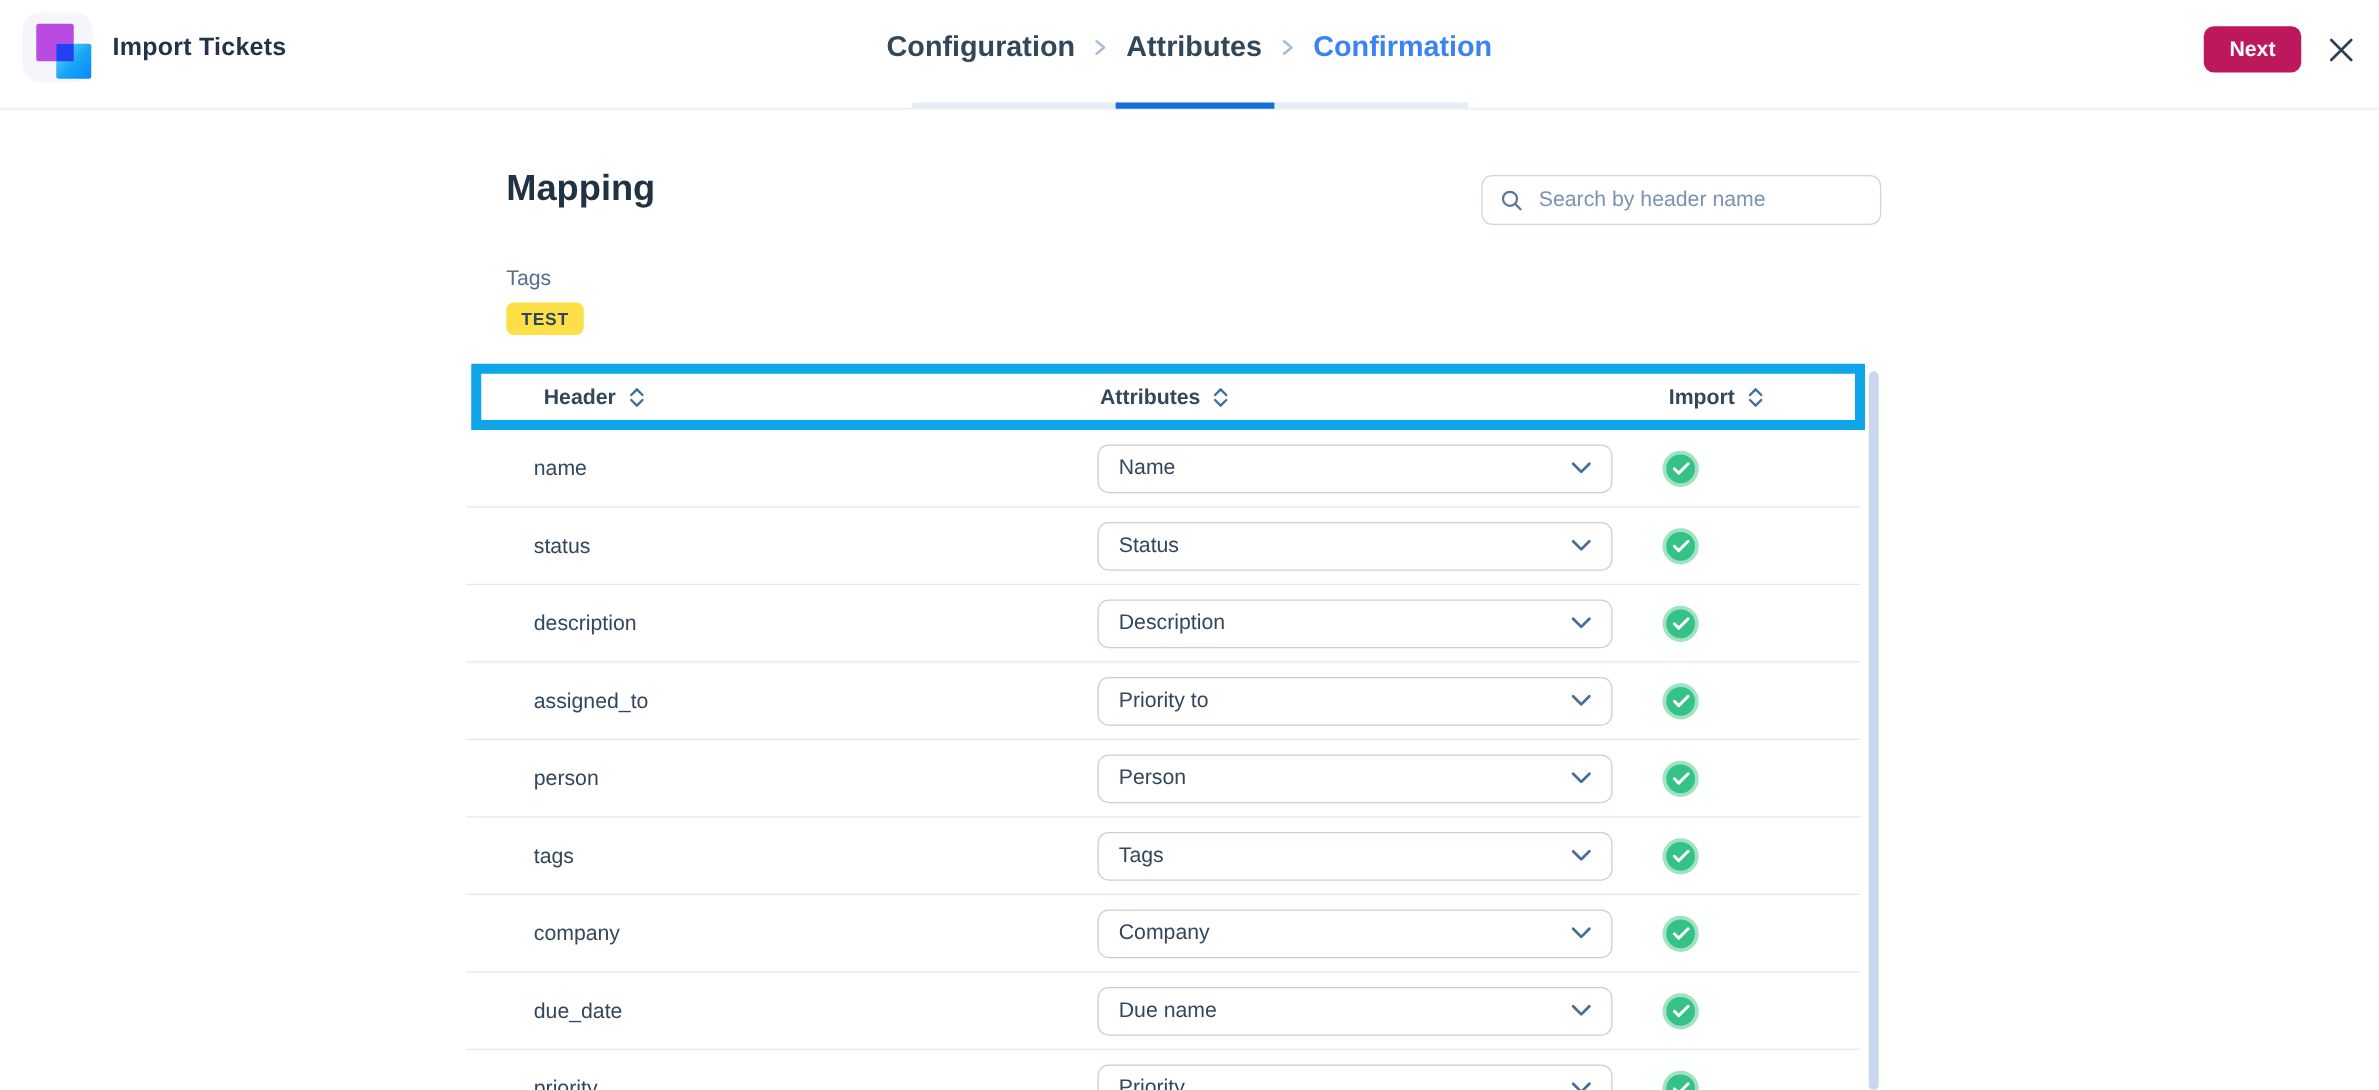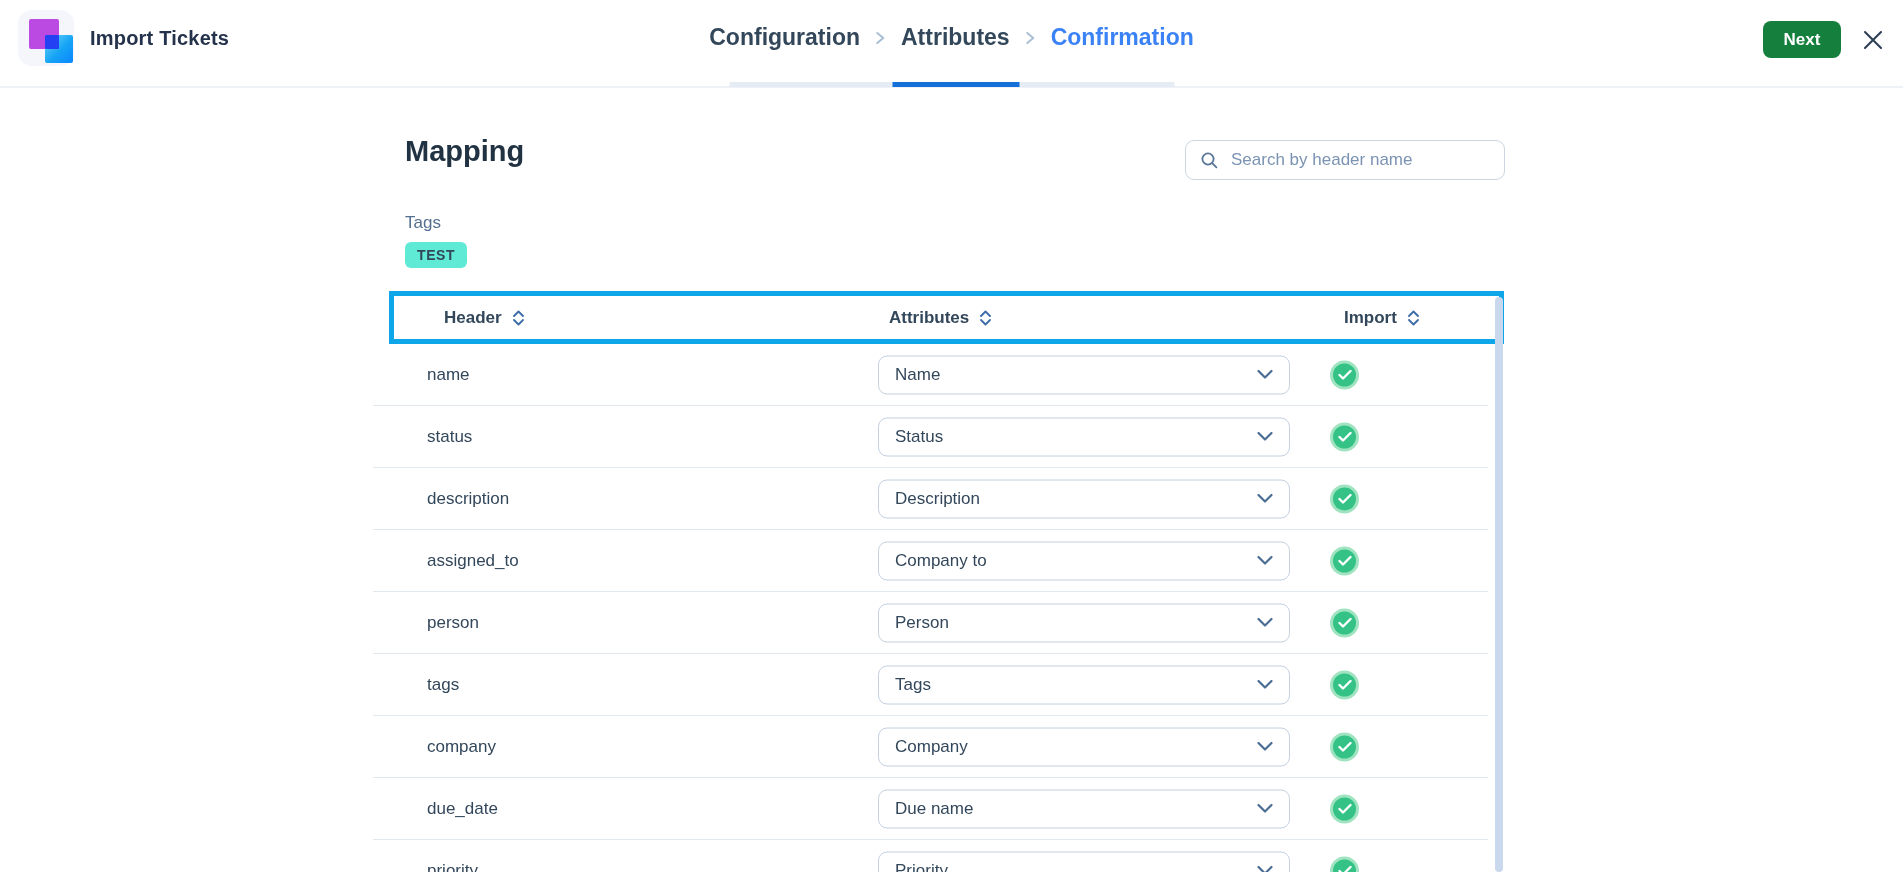--- a/index.html
+++ b/index.html
@@ -26,47 +26,47 @@
   .crumb { font-size:23px; font-weight:700; color:#33475b; cursor:default; }
   .crumb.upcoming { color:#3b82f6; }
   .crumb-sep { display:flex; align-items:center; }
 
   .tab-track { position:absolute; left:50%; top:82px; transform:translateX(-50%);
           width:445px; height:5px; background:#e6ecf4; border-radius:1px; }
   .tab-track .fill { position:absolute; left:163px; top:0; width:127px; height:5px;
           background:#1470d8; }
 
   .next-btn { position:absolute; left:1763px; top:21px; width:78px; height:37px;
-          background:#15803d; color:#fff; font-size:17px; font-weight:700;
+          background:#be185d; color:#fff; font-size:17px; font-weight:700;
           border:none; border-radius:8px; cursor:pointer;
           font-family:"Liberation Sans", sans-serif; }
   .close-btn { position:absolute; left:1860px; top:27px; width:26px; height:26px;
           background:none; border:none; cursor:pointer; padding:0; }
 
   
   .content { position:absolute; left:373px; top:88px; width:1132px; height:784px; }
 
   .page-title { position:absolute; left:32px; top:47px; font-size:29px; font-weight:700;
           color:#213343; }
 
   .search-box { position:absolute; left:812px; top:52px; width:320px; height:40px;
           border:1px solid #cbd6e2; border-radius:9px; display:flex; align-items:center;
           padding:0 14px; background:#fff; }
   .search-box input { border:none; outline:none; flex:1; margin-left:12px; font-size:17px;
           color:#33475b; font-family:"Liberation Sans", sans-serif; background:transparent; }
   .search-box input::placeholder { color:#7b93b2; }
 
   .tags-label { position:absolute; left:32px; top:125px; font-size:17px; color:#546f8f; }
-  .tag-badge { position:absolute; left:32px; top:154px; background:#5eead4; color:#33475b;
+  .tag-badge { position:absolute; left:32px; top:154px; background:#fde047; color:#33475b;
           font-size:14px; font-weight:700; letter-spacing:.6px; padding:5px 12px;
           border-radius:6px; display:inline-block; }
 
   
-  .table-header { position:absolute; left:16px; top:203px; width:1115px; height:53px;
-          border:5px solid #0ea5e9; background:#fff; }
+  .table-header { position:absolute; left:4px; top:203px; width:1115px; height:53px;
+          border:8px solid #0ea5e9; background:#fff; }
   .col { position:absolute; top:50%; transform:translateY(-50%); display:flex;
           align-items:center; gap:10px; cursor:pointer; }
   .col .col-label { font-size:17px; font-weight:700; color:#33475b; }
 
   .rows { position:absolute; left:0; top:256px; width:1115px; }
   .trow { position:relative; width:1115px; height:62px; border-bottom:1px solid #e2e8f0; }
   .row-label { position:absolute; left:54px; top:50%; transform:translateY(-50%);
           font-size:17px; color:#33475b; }
   .select { position:absolute; left:505px; top:50%; transform:translateY(-50%);
           width:412px; height:39px; border:1px solid #c3d0e0; border-radius:9px;
@@ -220,21 +220,21 @@
         <svg width="14" height="11" viewBox="0 0 14 11">
               <path d="M1.5 5.5 L5 9 L12.5 1.5" stroke="#ffffff" stroke-width="2.4" fill="none" stroke-linecap="round" stroke-linejoin="round"></path>
             </svg>
       </div>
     </div>
   </div>
 
   <div class="trow">
     <span class="row-label">assigned_to</span>
     <div class="select">
-      <span class="sel-value">Company to</span>
+      <span class="sel-value">Priority to</span>
       <span style="display:flex;">
         <svg width="16" height="10" viewBox="0 0 16 10">
               <path d="M1.5 1.5 L8 8 L14.5 1.5" stroke="#4a6d94" stroke-width="2.2" fill="none" stroke-linecap="round" stroke-linejoin="round"></path>
             </svg>
       </span>
     </div>
     <div class="check">
       <div class="inner">
         <svg width="14" height="11" viewBox="0 0 14 11">
               <path d="M1.5 5.5 L5 9 L12.5 1.5" stroke="#ffffff" stroke-width="2.4" fill="none" stroke-linecap="round" stroke-linejoin="round"></path>

